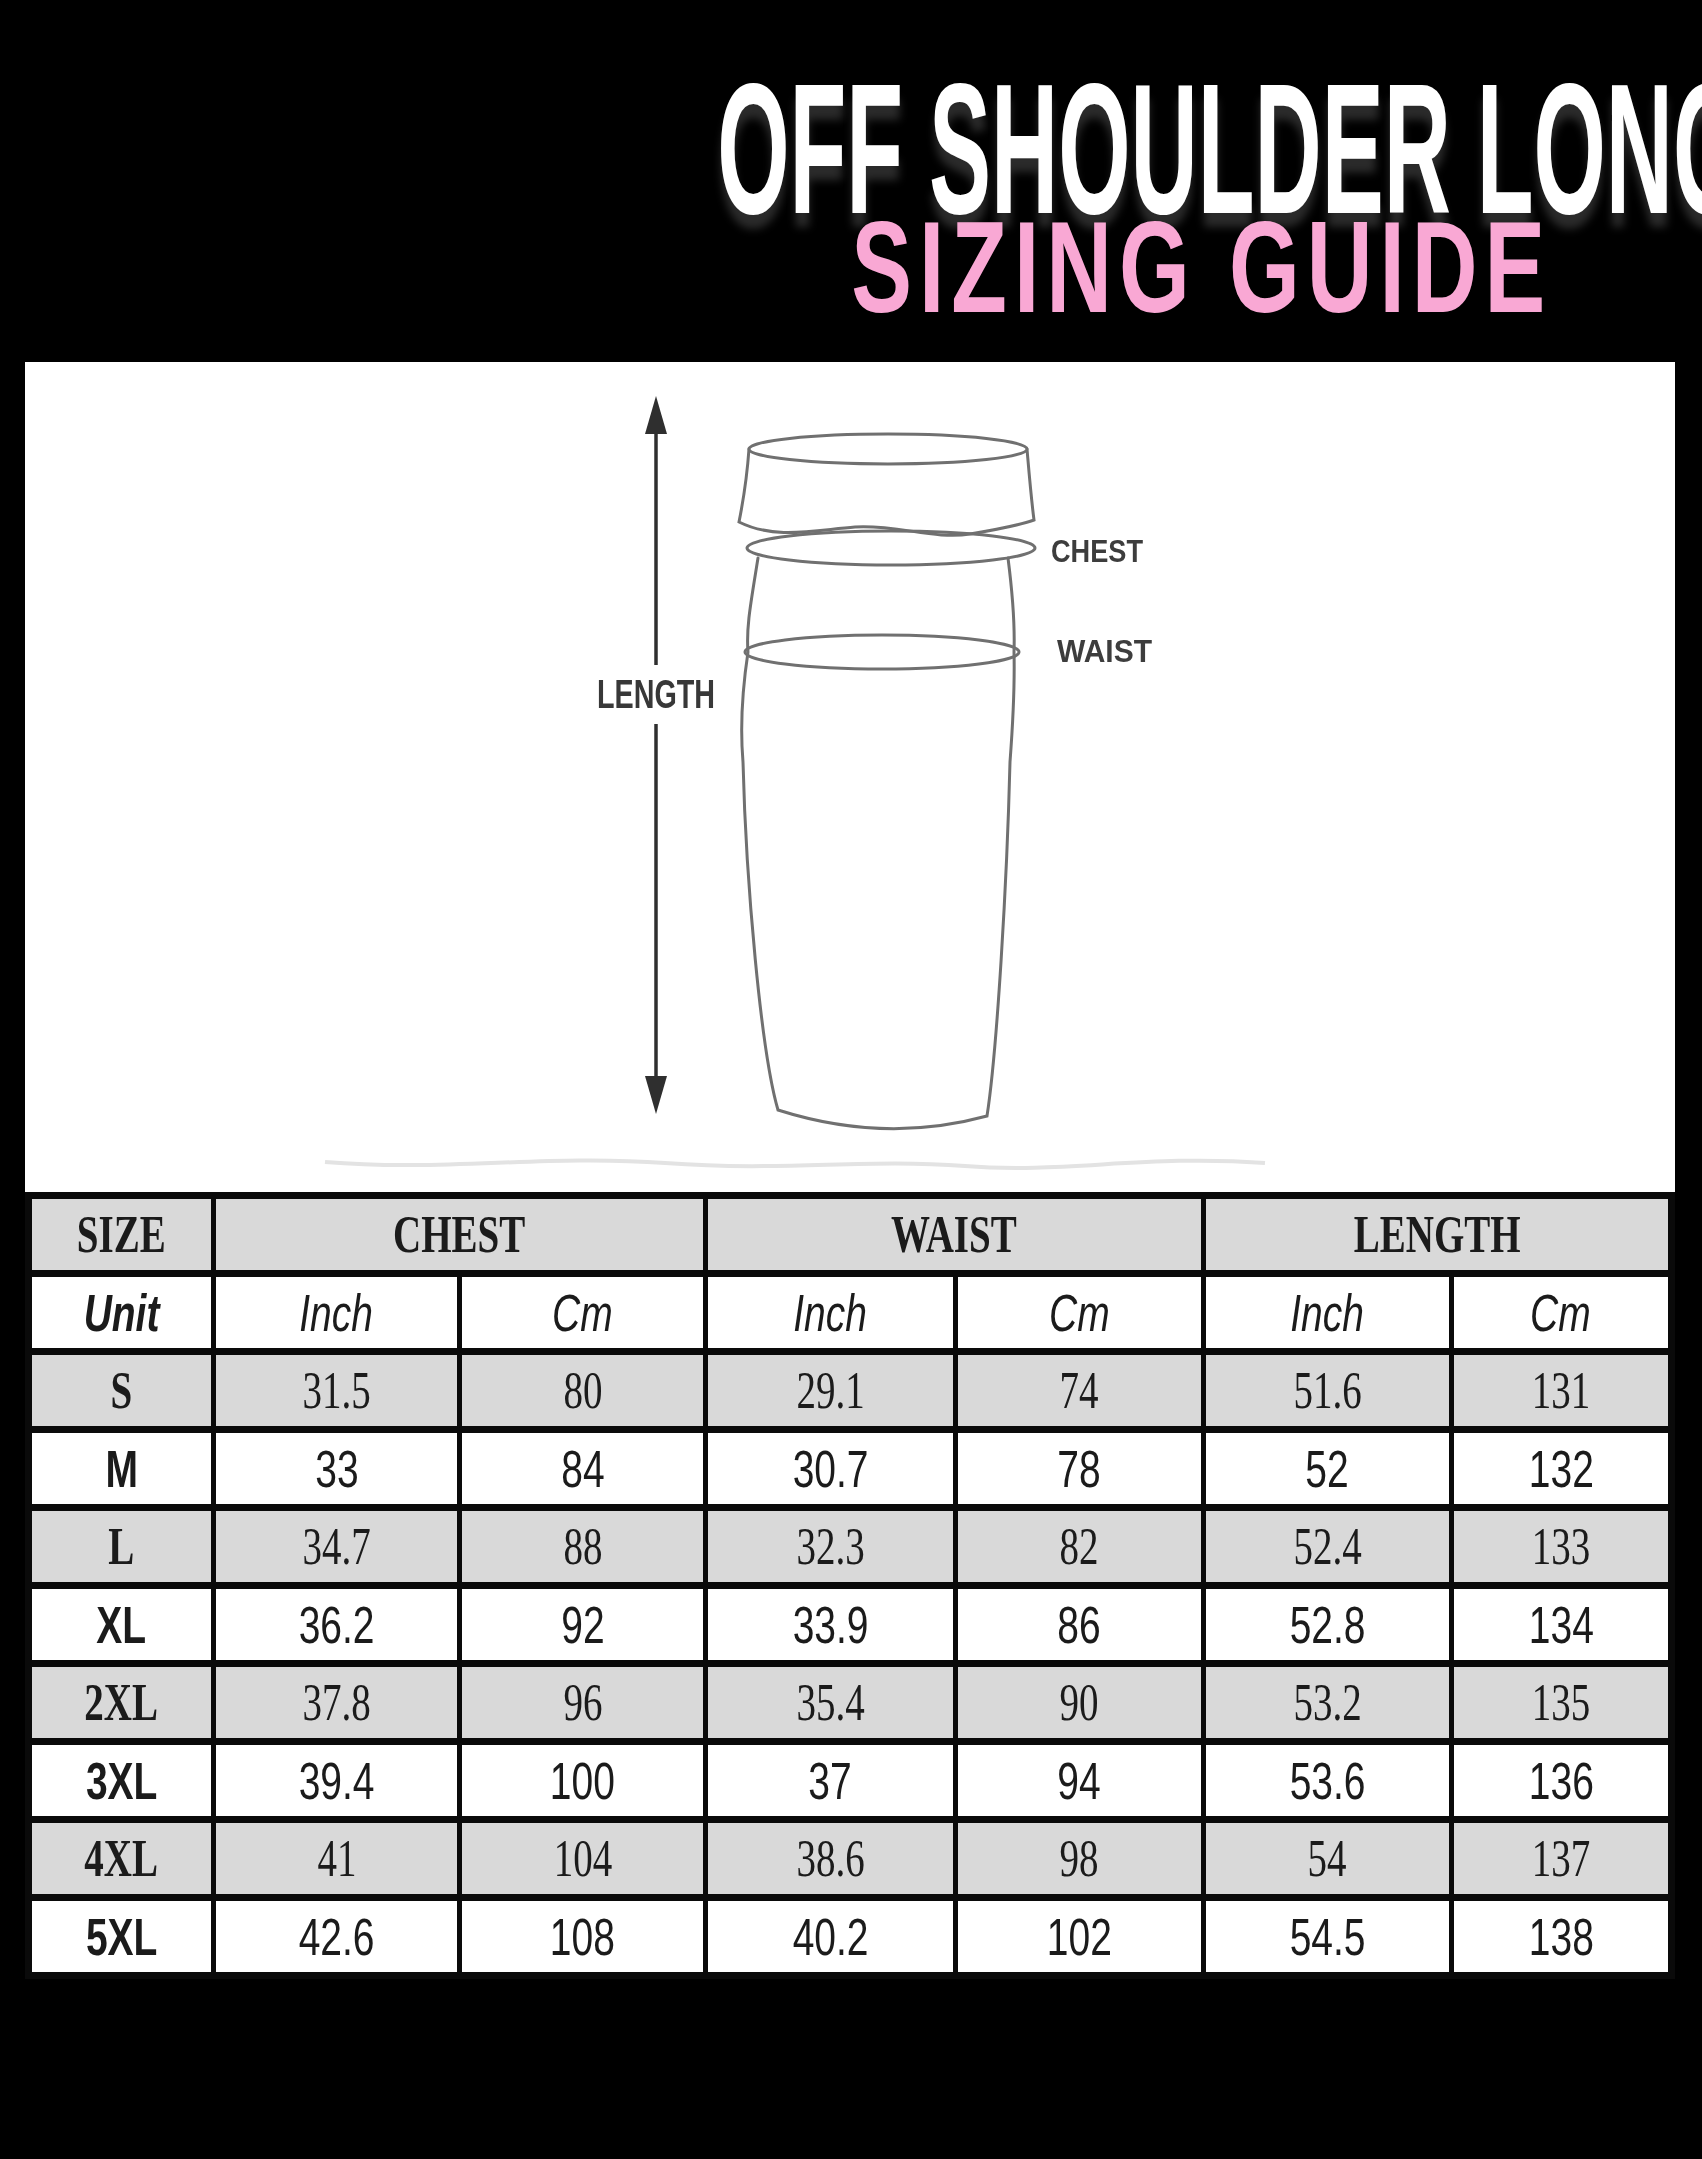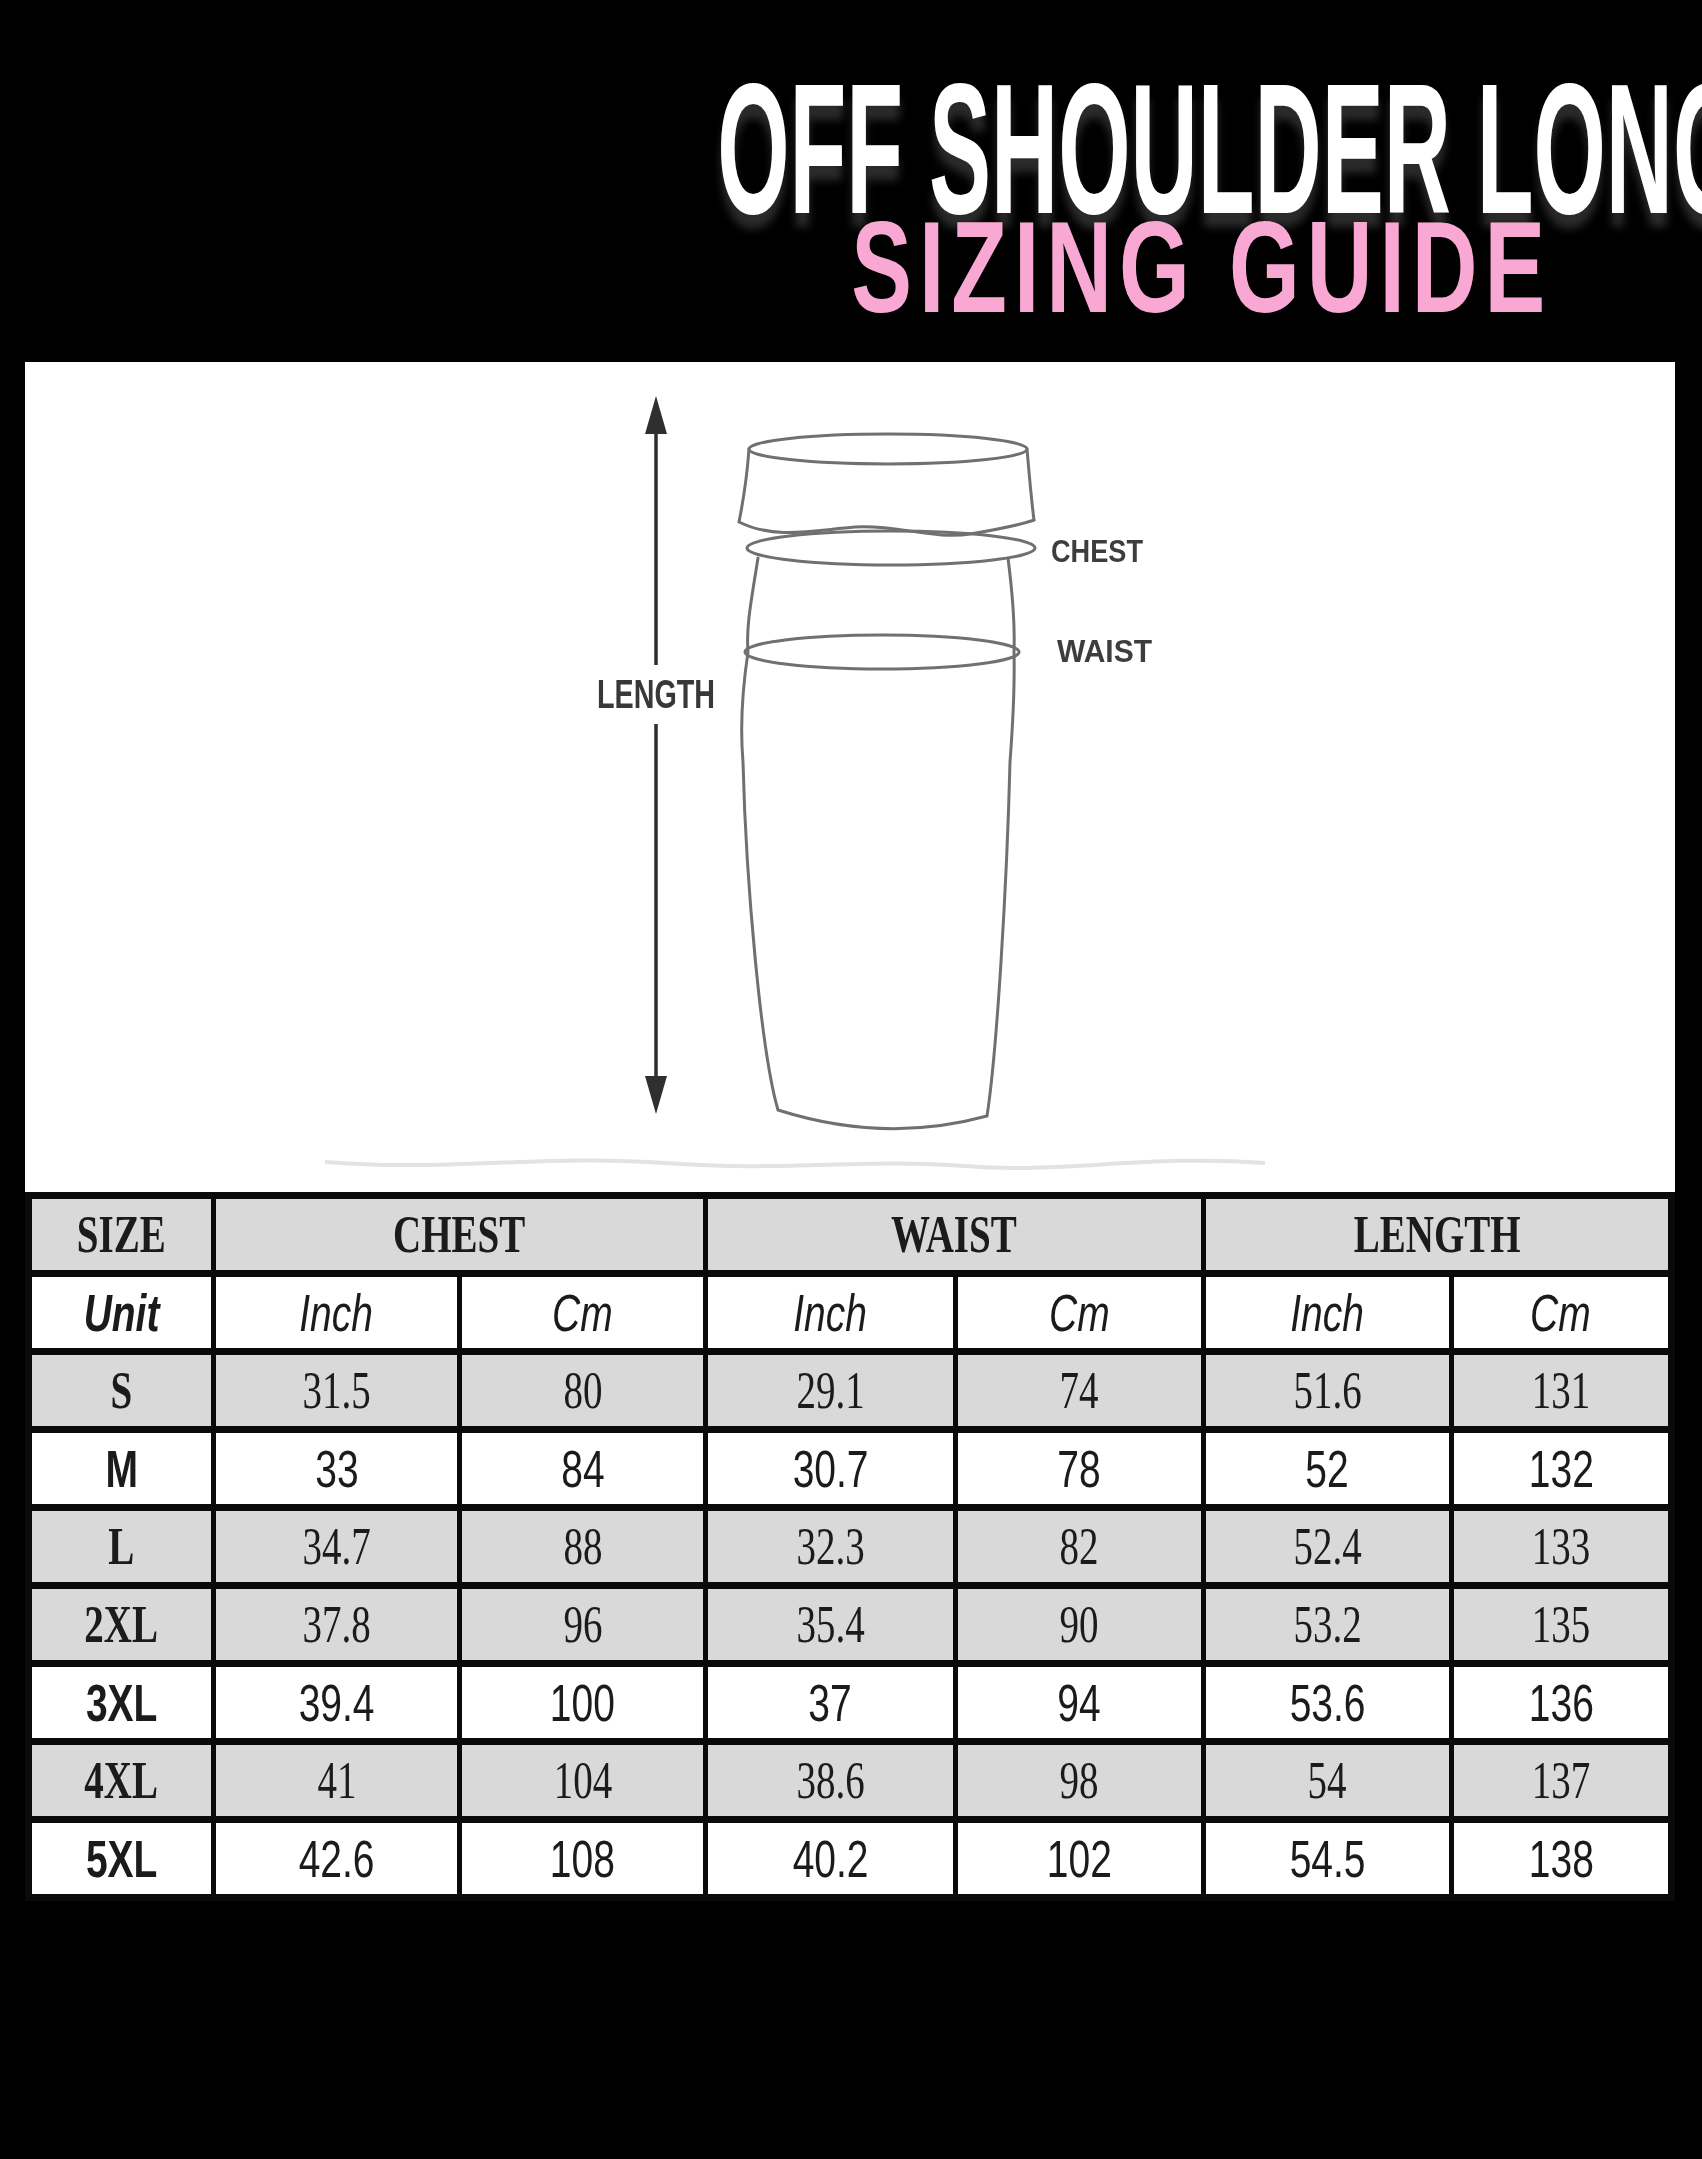--- a/index.html
+++ b/index.html
@@ -129,20 +129,29 @@
   </tr>
   <tr class="row-gray">
     <td class="size-col"><span>L</span></td>
     <td><span>34.7</span></td>
     <td><span>88</span></td>
     <td><span>32.3</span></td>
     <td><span>82</span></td>
     <td><span>52.4</span></td>
     <td><span>133</span></td>
   </tr>
+  <tr class="row-white">
+    <td class="size-col"><span>XL</span></td>
+    <td><span>36.2</span></td>
+    <td><span>92</span></td>
+    <td><span>33.9</span></td>
+    <td><span>86</span></td>
+    <td><span>52.8</span></td>
+    <td><span>134</span></td>
+  </tr>
   <tr class="row-gray">
     <td class="size-col"><span>2XL</span></td>
     <td><span>37.8</span></td>
     <td><span>96</span></td>
     <td><span>35.4</span></td>
     <td><span>90</span></td>
     <td><span>53.2</span></td>
     <td><span>135</span></td>
   </tr>
   <tr class="row-white">

